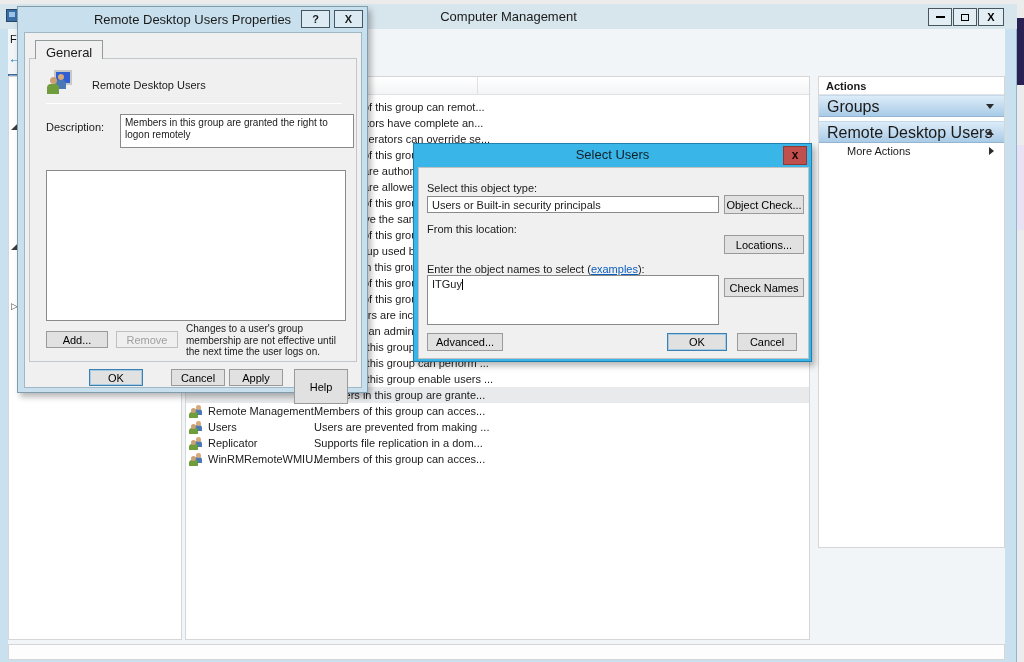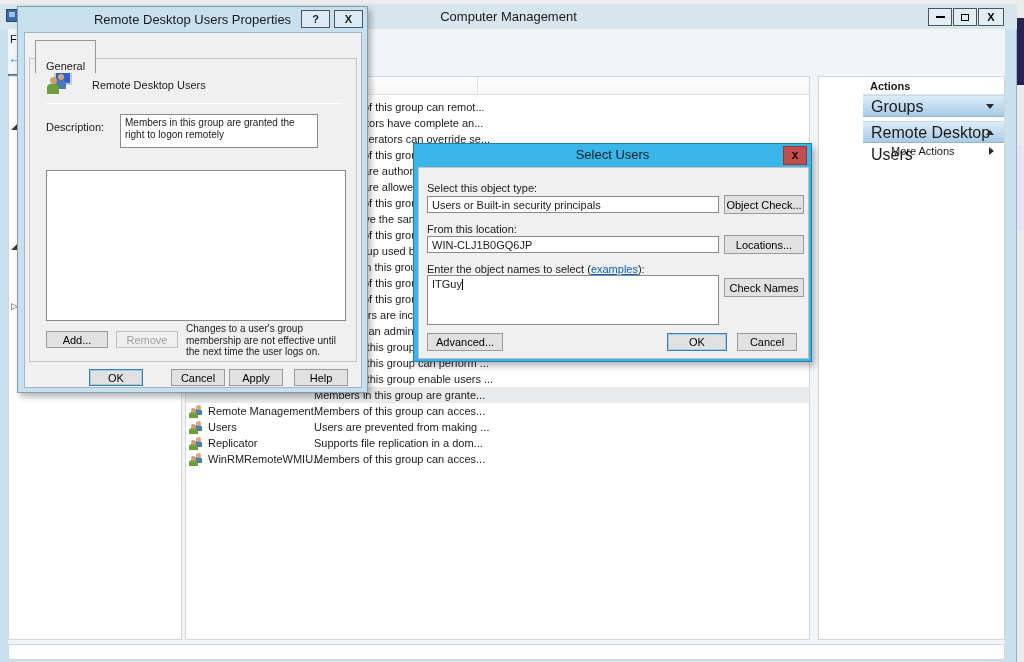--- a/index.html
+++ b/index.html
@@ -42,21 +42,21 @@
   .lrow.selected { background:#e9eaec; }
   .lname { position:absolute; left:22px; top:2px; } 
   .ldesc { position:absolute; left:128px; top:2px; }
   .gicon { position:absolute; left:3px; top:1px; width:14px; height:14px; }
   .gi-b  { position:absolute; left:5px; top:5px; width:8px; height:6px; background:#4a7ab5; border-radius:3px 3px 0 0; }
   .gi-hb { position:absolute; left:7px; top:1px; width:5px; height:5px; background:#d8a878; border-radius:50%; }
   .gi-f  { position:absolute; left:0px; top:8px; width:9px; height:6px; background:#6f9d3b; border-radius:3px 3px 0 0; }
   .gi-hf { position:absolute; left:2px; top:4px; width:5px; height:5px; background:#caa074; border-radius:50%; }
 
   
-  .actions-pane { left:810px; top:47px; width:187px; height:564px;padding-left:44px; }
+  .actions-pane { left:810px; top:47px; width:187px; height:472px; }
   .act-header { height:18px; line-height:18px; padding-left:7px; font-weight:bold; font-size:11px; border-bottom:1px solid #e3e3e3; }
   .act-band { position:relative; height:22px; line-height:22px; padding-left:8px; font-size:16px; color:#1a1a1a;
               background:linear-gradient(#dcecf8,#a9cbe7); border-top:1px solid #c4d9ec; border-bottom:1px solid #93b5d2; }
   .band-2 { margin-top:4px; }
   .act-item { position:relative; height:17px; line-height:17px; padding-left:28px; font-size:11px; }
   .tri { position:absolute; width:0; height:0; }
   .tri-down { right:10px; top:8px; border-left:4px solid transparent; border-right:4px solid transparent; border-top:5px solid #2b2b2b; }
   .tri-up { right:10px; top:8px; border-left:4px solid transparent; border-right:4px solid transparent; border-bottom:5px solid #2b2b2b; }
   .tri-right { right:10px; top:4px; border-top:4px solid transparent; border-bottom:4px solid transparent; border-left:5px solid #2b2b2b; }
 
@@ -66,21 +66,21 @@
   .btn-disabled { background:#efefef; border-color:#bfbfbf; color:#9f9f9f; }
   .field { position:absolute; background:#fff; border:1px solid #8a8a8a; padding:2px 4px; font-size:11px; white-space:nowrap; overflow:hidden; }
   .lbl { position:absolute; font-size:11px; color:#1a1a1a; white-space:nowrap; }
 
   
   .props { position:absolute; left:17px; top:6px; width:351px; height:387px; background:#c8e0ee; border:1px solid #7f9dac; box-shadow:3px 4px 6px rgba(0,0,0,.28); z-index:10; }
   .props-title { position:absolute; left:0; top:0; width:100%; height:25px; text-align:center; line-height:25px; font-size:13px; color:#1a1a1a; }
   .props-btn { position:absolute; top:3px; height:18px; width:29px; background:#dcebf3; border:1px solid #46555e; text-align:center; line-height:16px; font-weight:bold; font-size:11px; }
   .props-help { left:283px; } .props-close { left:316px; }
   .props-body { position:absolute; left:6px; top:25px; width:338px; height:356px; background:#f0f0f0; border:1px solid #9fb8c4; }
-  .tab { position:absolute; left:10px; top:7px; height:19px; padding:16px 10px; background:#f0f0f0; border:1px solid #919b9c; border-bottom:none; line-height:18px; z-index:2; font-size:11px; }
+  .tab { position:absolute; left:10px; top:7px; height:19px; padding:3px 10px; background:#f0f0f0; border:1px solid #919b9c; border-bottom:none; line-height:18px; z-index:2; font-size:13px; }
   .tab-panel { position:absolute; left:4px; top:25px; width:328px; height:304px; background:#f0f0f0; border:1px solid #c0c8cc; }
   .grp-icon { position:absolute; left:16px; top:11px; width:26px; height:25px; }
   .grp-icon .scr { position:absolute; right:0; top:0; width:18px; height:15px; background:#2f5fd0; border:2px solid #c8c8c8; }
   .grp-icon .pb { position:absolute; left:9px; top:10px; width:11px; height:9px; background:#4a7ab5; border-radius:4px 4px 0 0; }
   .grp-icon .phb{ position:absolute; left:12px; top:4px; width:6px; height:6px; background:#d8a878; border-radius:50%; }
   .grp-icon .pf { position:absolute; left:1px; top:14px; width:12px; height:10px; background:#6f9d3b; border-radius:4px 4px 0 0; }
   .grp-icon .phf{ position:absolute; left:4px; top:7px; width:7px; height:7px; background:#caa074; border-radius:50%; }
   .sep { position:absolute; left:16px; top:44px; width:296px; height:1px; background:#cdcdcd; border-bottom:1px solid #fff; }
   .members-box { position:absolute; left:16px; top:111px; width:300px; height:151px; background:#fff; border:1px solid #8a8a8a; }
   .note { position:absolute; left:156px; top:264px; width:162px; font-size:10px; line-height:11.5px; color:#1a1a1a; }
@@ -279,43 +279,42 @@
         <span class="grp-icon">
           <span class="scr"></span>
             <span class="pb"></span>
             <span class="phb"></span>
             <span class="pf"></span>
             <span class="phf"></span>
         </span>
         <div class="lbl" style="left:62px; top:20px;">Remote Desktop Users</div>
         <div class="sep"></div>
         <div class="lbl" style="left:16px; top:62px;">Description:</div>
-        <div class="field" style="left:90px; top:55px; width:198px; height:34px; white-space:normal; font-size:10px; line-height:12px;">Members in this group are granted the right to logon remotely</div>
+        <div class="field" style="left:90px; top:55px; width:234px; height:34px; white-space:normal; font-size:10px; line-height:12px;">Members in this group are granted the right to logon remotely</div>
         <div class="lbl" style="left:16px; top:104px;margin-top:43px;">Members:</div>
         <div class="members-box"></div>
         <button class="btn" style="left:16px; top:272px; width:62px; height:17px;">Add...</button>
         <button class="btn btn-disabled" style="left:86px; top:272px; width:62px; height:17px;">Remove</button>
         <div class="note">Changes to a user's group membership are not effective until the next time the user logs on.</div>
       </div>
       <button class="btn btn-default" style="left:64px; top:336px; width:54px; height:17px;">OK</button>
       <button class="btn" style="left:146px; top:336px; width:54px; height:17px;">Cancel</button>
       <button class="btn" style="left:204px; top:336px; width:54px; height:17px;">Apply</button>
-      <button class="btn" style="left:269px; top:336px; width:54px; height:17px;">Help</button>
+      <button class="btn" style="left:269px; top:336px; width:54px; height:35px;">Help</button>
     </div>
   </div>
 
   <div class="selusr">
     <div class="selusr-title">Select Users</div>
     <div class="selusr-close">x</div>
     <div class="selusr-body">
       <div class="lbl" style="left:8px; top:14px;">Select this object type:</div>
       <div class="field" style="left:8px; top:28px; width:292px; height:17px;">Users or Built-in security principals</div>
       <button class="btn" style="left:305px; top:27px; width:80px; height:19px;">Object Check...</button>
       <div class="lbl" style="left:8px; top:55px;">From this location:</div>
-      <div class="field" style="left:8px; top:68px; width:292px; height:17px;">WIN-CLJ1B0GQ6JP</div>
       <button class="btn" style="left:305px; top:67px; width:80px; height:19px;">Locations...</button>
       <div class="lbl" style="left:8px; top:95px;"><span>Enter the object names to select (</span><span class="link">examples</span><span>):</span></div>
       <div class="names-area"><span>ITGuy</span><span class="caret"></span></div>
       <button class="btn" style="left:305px; top:110px; width:80px; height:19px;">Check Names</button>
       <button class="btn" style="left:8px; top:165px; width:76px; height:18px;">Advanced...</button>
       <button class="btn btn-default" style="left:248px; top:165px; width:60px; height:18px;">OK</button>
       <button class="btn" style="left:318px; top:165px; width:60px; height:18px;">Cancel</button>
     </div>
   </div>
 

